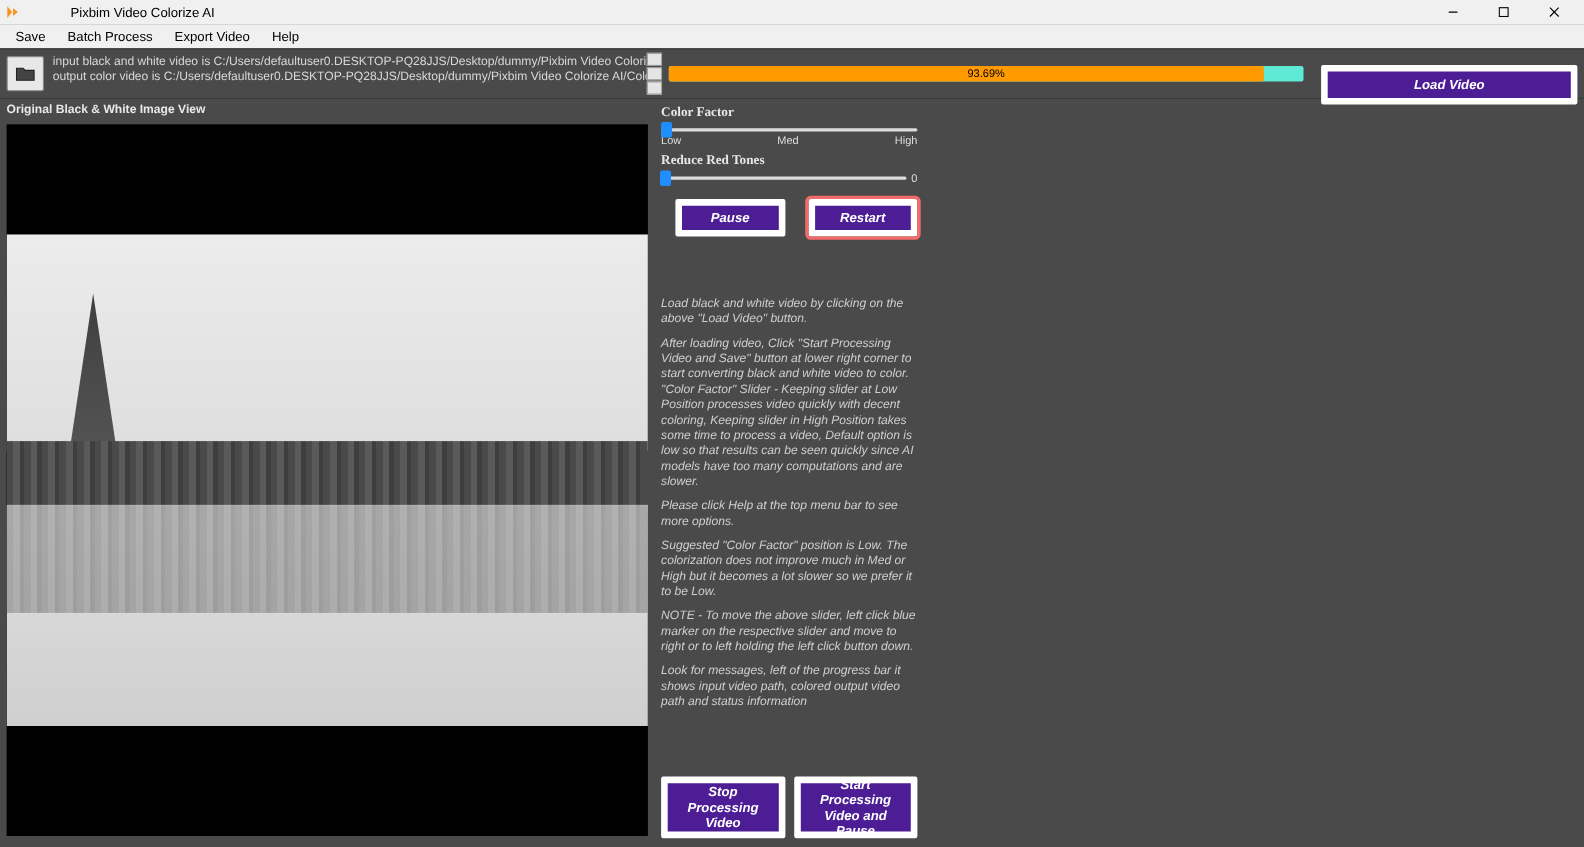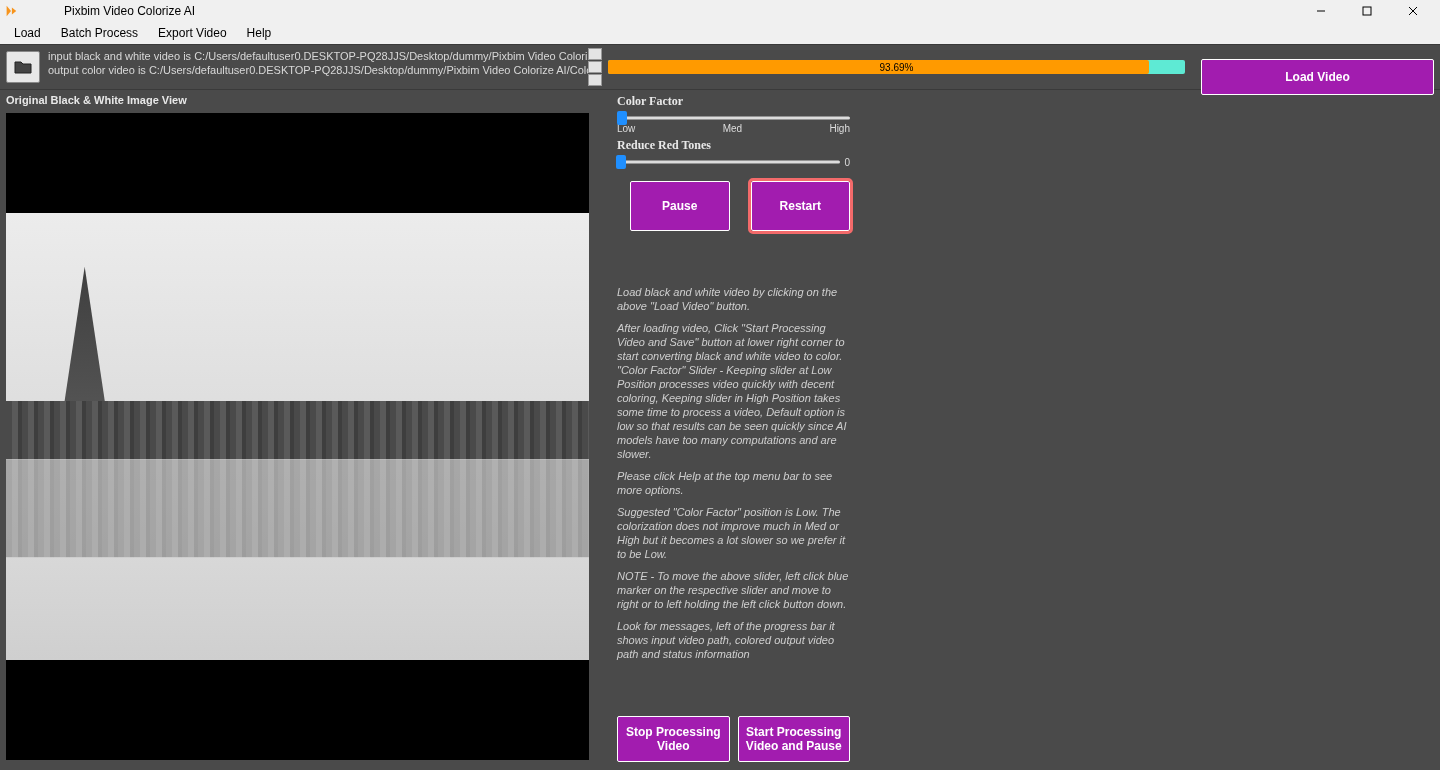--- a/index.html
+++ b/index.html
@@ -104,21 +104,20 @@
   border-radius: 2px;
 }
 .progress .pct {
   position: absolute; left: 0; right: 0; top: 0; bottom: 0;
   display: flex; align-items: center; justify-content: center;
   font-size: 10px; color: #000;
 }
 .content {
   flex: 1;
   display: flex;
-  gap: 16px;
 }
 .leftpane {
   width: 595px;
   display: flex; flex-direction: column;
 }
 .midpane {
   width: 600px;
   display: flex; flex-direction: column;
 }
 .pane-title {
@@ -156,49 +155,50 @@
   background: linear-gradient(#cbe2ed,#b2cdd8); }
 .color-scene .reflect { position:absolute; left:0; right:0; top:55%; height:22%;
   background: repeating-linear-gradient(90deg,#4f7a4a 0 6px,#5d8854 6px 12px,#426a3d 12px 16px);
   opacity:0.55; transform: scaleY(-1); filter: blur(0.5px);}
 .rightpane {
   width: 245px;
   display: flex; flex-direction: column;
   padding: 0 6px 8px 6px;
 }
 .big-btn {
-  background: #a21caf;
-  border: 1px solid #ffffff;
+  background: #4c1d95;
+  border: 6px solid #ffffff;
   color: #fff;
   font-weight: 600;
   font-size: 12px;
   border-radius: 2px;
   display: flex; align-items: center; justify-content: center;
   height: 36px;
+  font-style: italic;
 }
 .big-btn.load { margin: 8px 0 6px 0; }
 .slider-label { font-size: 12px; margin-top: 4px; font-weight: 600; font-family: Liberation Serif, serif; }
 .slider-row {
   display: flex; align-items: center; gap: 4px; margin-top: 2px;
 }
 .slider {
   position: relative; flex: 1; height: 14px;
 }
 .track {
   position: absolute; left:0; right:0; top:50%; height:3px;
   background: #dcdcdc; border-radius:2px; transform: translateY(-50%);
 }
 .thumb {
   position: absolute; top:50%; width:10px; height:14px;
   background: #1f8fff; border-radius:2px; transform: translate(-50%,-50%);
 }
 .val-label { font-size: 10px; color:#ddd; }
 .scale-row { display:flex; justify-content: space-between; font-size:10px; margin-top:-2px; color:#ddd; }
 .pair-btns { display:flex; gap:8px; margin: 12px 0 8px 0; }
-.pair-btns .big-btn { flex:1; height: 50px; margin-left: 13px; }
+.pair-btns .big-btn { flex:1; height: 34px; margin-left: 13px; }
 .restart-hi { outline: 3px solid #f36a6a; outline-offset: 0; border-radius: 2px; }
 .help-text { font-size: 11px; line-height: 14px; color:#cfcfcf; margin-top: 46px; font-style: italic; }
 .help-text p { margin-bottom: 8px; }
 .bottom-btns { margin-top: auto; display:flex; gap:8px; }
 .bottom-btns .big-btn { flex:1; height: 42px; text-align:center; line-height:14px; padding: 22px 4px; margin-top: 16px; }
 </style>
 </head>
 <body>
 
 <div class="titlebar">
@@ -222,21 +222,21 @@
     </span>
   <span class="win-btn">
       <svg viewBox="0 0 10 10">
         <line x1="1" y1="1" x2="9" y2="9" stroke="#000" stroke-width="1"></line>
         <line x1="9" y1="1" x2="1" y2="9" stroke="#000" stroke-width="1"></line>
       </svg>
     </span>
 </div>
 
 <div class="menubar">
-  <span class="menu-item">Load</span>
+  <span class="menu-item">Save</span>
   <span class="menu-item">Batch Process</span>
   <span class="menu-item">Export Video</span>
   <span class="menu-item">Help</span>
 </div>
 
 <div class="topstrip">
   <div class="open-btn">
     <svg width="18" height="14" viewBox="0 0 18 14">
         <path d="M1 2h6l2 2h8v9H1z" fill="#444" stroke="#222"></path>
       </svg>

